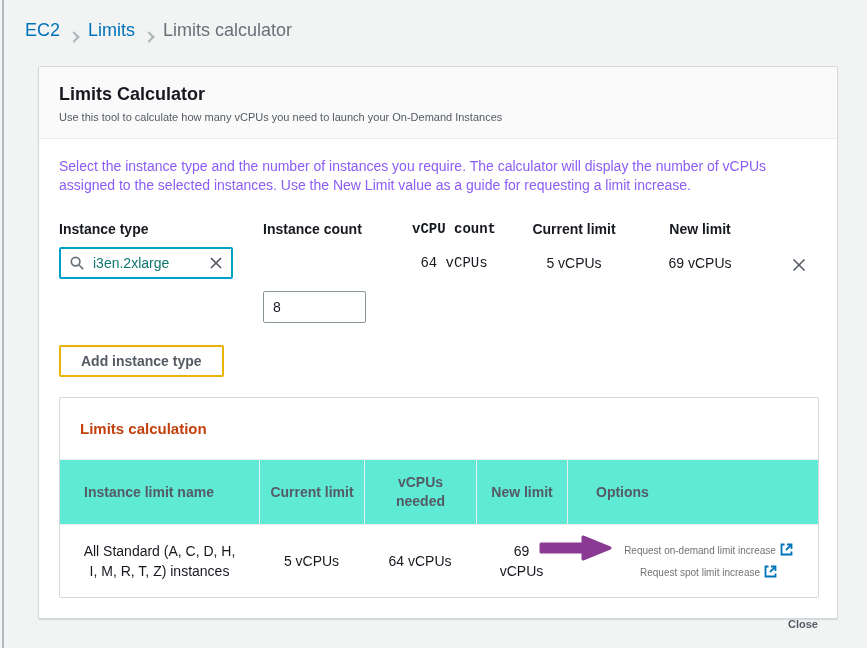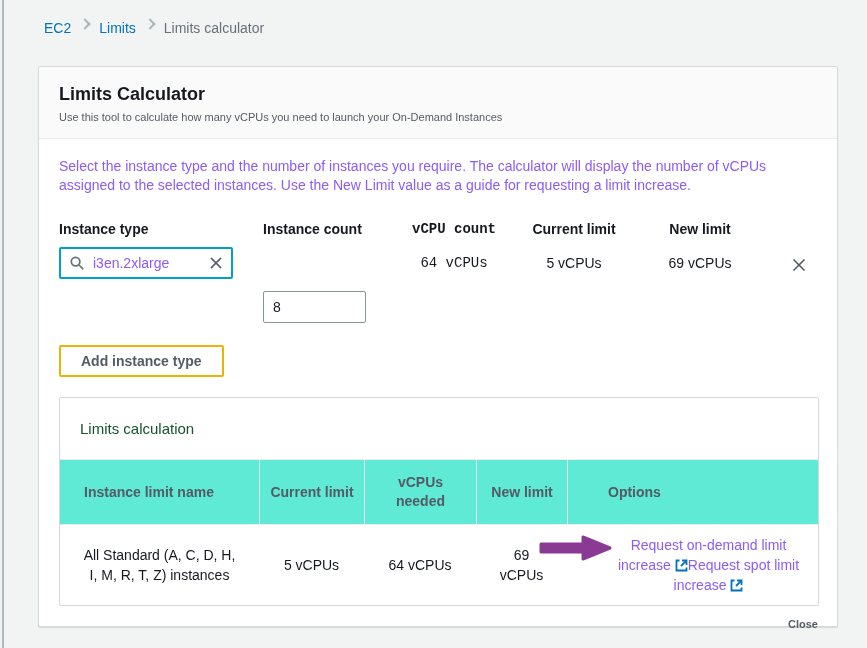--- a/index.html
+++ b/index.html
@@ -10,22 +10,22 @@
     color:#16191f;
     position:relative;
     overflow:hidden;
   }
   .left-divider {
     position:absolute; left:2px; top:0; width:2px; height:648px;
     background:#b1babf;
   }
   
   .breadcrumb {
-    position:absolute; left:44px; top:20px;
-    font-size:14px; display:flex; align-items:flex-start;
+    position:absolute; left:25px; top:20px;
+    font-size:18px; display:flex; align-items:flex-end;
   }
   .breadcrumb a { color:#0073bb; text-decoration:none; cursor:pointer; }
   .breadcrumb .current { color:#687078; }
   .chev {
     display:inline-block; width:6px; height:6px;
     border-top:2px solid #aab7b8; border-right:2px solid #aab7b8;
     transform:rotate(45deg);
     margin:0 10px; flex:0 0 auto;
   }
   
@@ -63,21 +63,21 @@
   .col-climit{ width:130px; text-align:center; }
   .col-nlimit{ width:122px; text-align:center; }
   .col-remove{ margin-left:auto; padding-top:36px; padding-right:10px; }
   .search-box {
     width:174px; height:32px; box-sizing:border-box;
     border:2px solid #00a1c9; border-radius:2px;
     display:flex; align-items:center; background:#fff; padding:0 8px;
   }
   .search-box input {
     border:none; outline:none; flex:1; min-width:0;
-    font-size:14px; color:#8b5cf6; font-family:inherit; margin-left:6px;
+    font-size:14px; color:#0f766e; font-family:inherit; margin-left:6px;
     background:transparent;
   }
   .count-input {
     width:103px; height:32px; box-sizing:border-box;
     border:1px solid #879596; border-radius:2px;
     font-size:14px; color:#16191f; padding:0 9px; font-family:inherit;
     outline:none; background:#fff;
   }
   .static-val { font-size:14px; padding-top:8px; color:#16191f; }
   .icon-btn { cursor:pointer; display:inline-flex; }
@@ -90,51 +90,51 @@
   }
   
   .panel {
     margin-top:20px; border:1px solid #d5d9d9; border-radius:2px;
     width:760px; box-sizing:border-box; background:#fff;
   }
   .panel-header {
     padding:22px 20px; border-bottom:1px solid #eaeded;
   }
   .panel-header h2 {
-    margin:0; font-size:15px; font-weight:normal; color:#14532d;
+    margin:0; font-size:15px; font-weight:bold; color:#c2410c;
   }
   .thead, .trow { display:flex; }
   .thead { background:#5eead4; }
   .th {
     box-sizing:border-box; padding:13px 10px;
     font-size:14px; font-weight:bold; color:#545b64;
     display:flex; align-items:center; justify-content:center;
     text-align:center; line-height:19px;
   }
   .th + .th { border-left:1px solid #eaeded; }
   .c-name  { width:199px; }
   .c-clim  { width:105px; }
   .c-vcpu  { width:112px; }
   .c-nlim  { width:91px;  }
   .c-opts  { flex:1; }
   .th.c-name { justify-content:flex-start; text-align:left; padding-left:24px; }
-  .th.c-opts { justify-content:flex-start; text-align:left; padding-left:40px; }
+  .th.c-opts { justify-content:flex-start; text-align:left; padding-left:28px; }
   .trow { border-top:1px solid #eaeded; }
   .td {
     box-sizing:border-box; padding:16px 10px;
     font-size:14px; color:#16191f; line-height:20px;
     display:flex; align-items:center; justify-content:center;
     text-align:center;
   }
   .td.c-name { padding:16px 20px; }
   .td.c-nlim { padding:16px 17px; }
   .td.c-opts { position:relative; padding:10px 14px 10px 46px; }
   .links { text-align:center; line-height:20px; }
   .links a {
-    color:#8b5cf6; text-decoration:none; cursor:pointer; font-size:14px;
+    color:#737373; text-decoration:none; cursor:pointer; font-size:10px;
   }
   .ext-icon { margin-left:4px; vertical-align:-2px; }
   .annotation-arrow {
     position:absolute; left:-30px; top:9px;
   }
   
   .close-btn {
     position:absolute; top:614px; right:49px;
     background:none; border:none; font-family:inherit;
     font-size:11px; font-weight:bold; color:#545b64; cursor:pointer;

